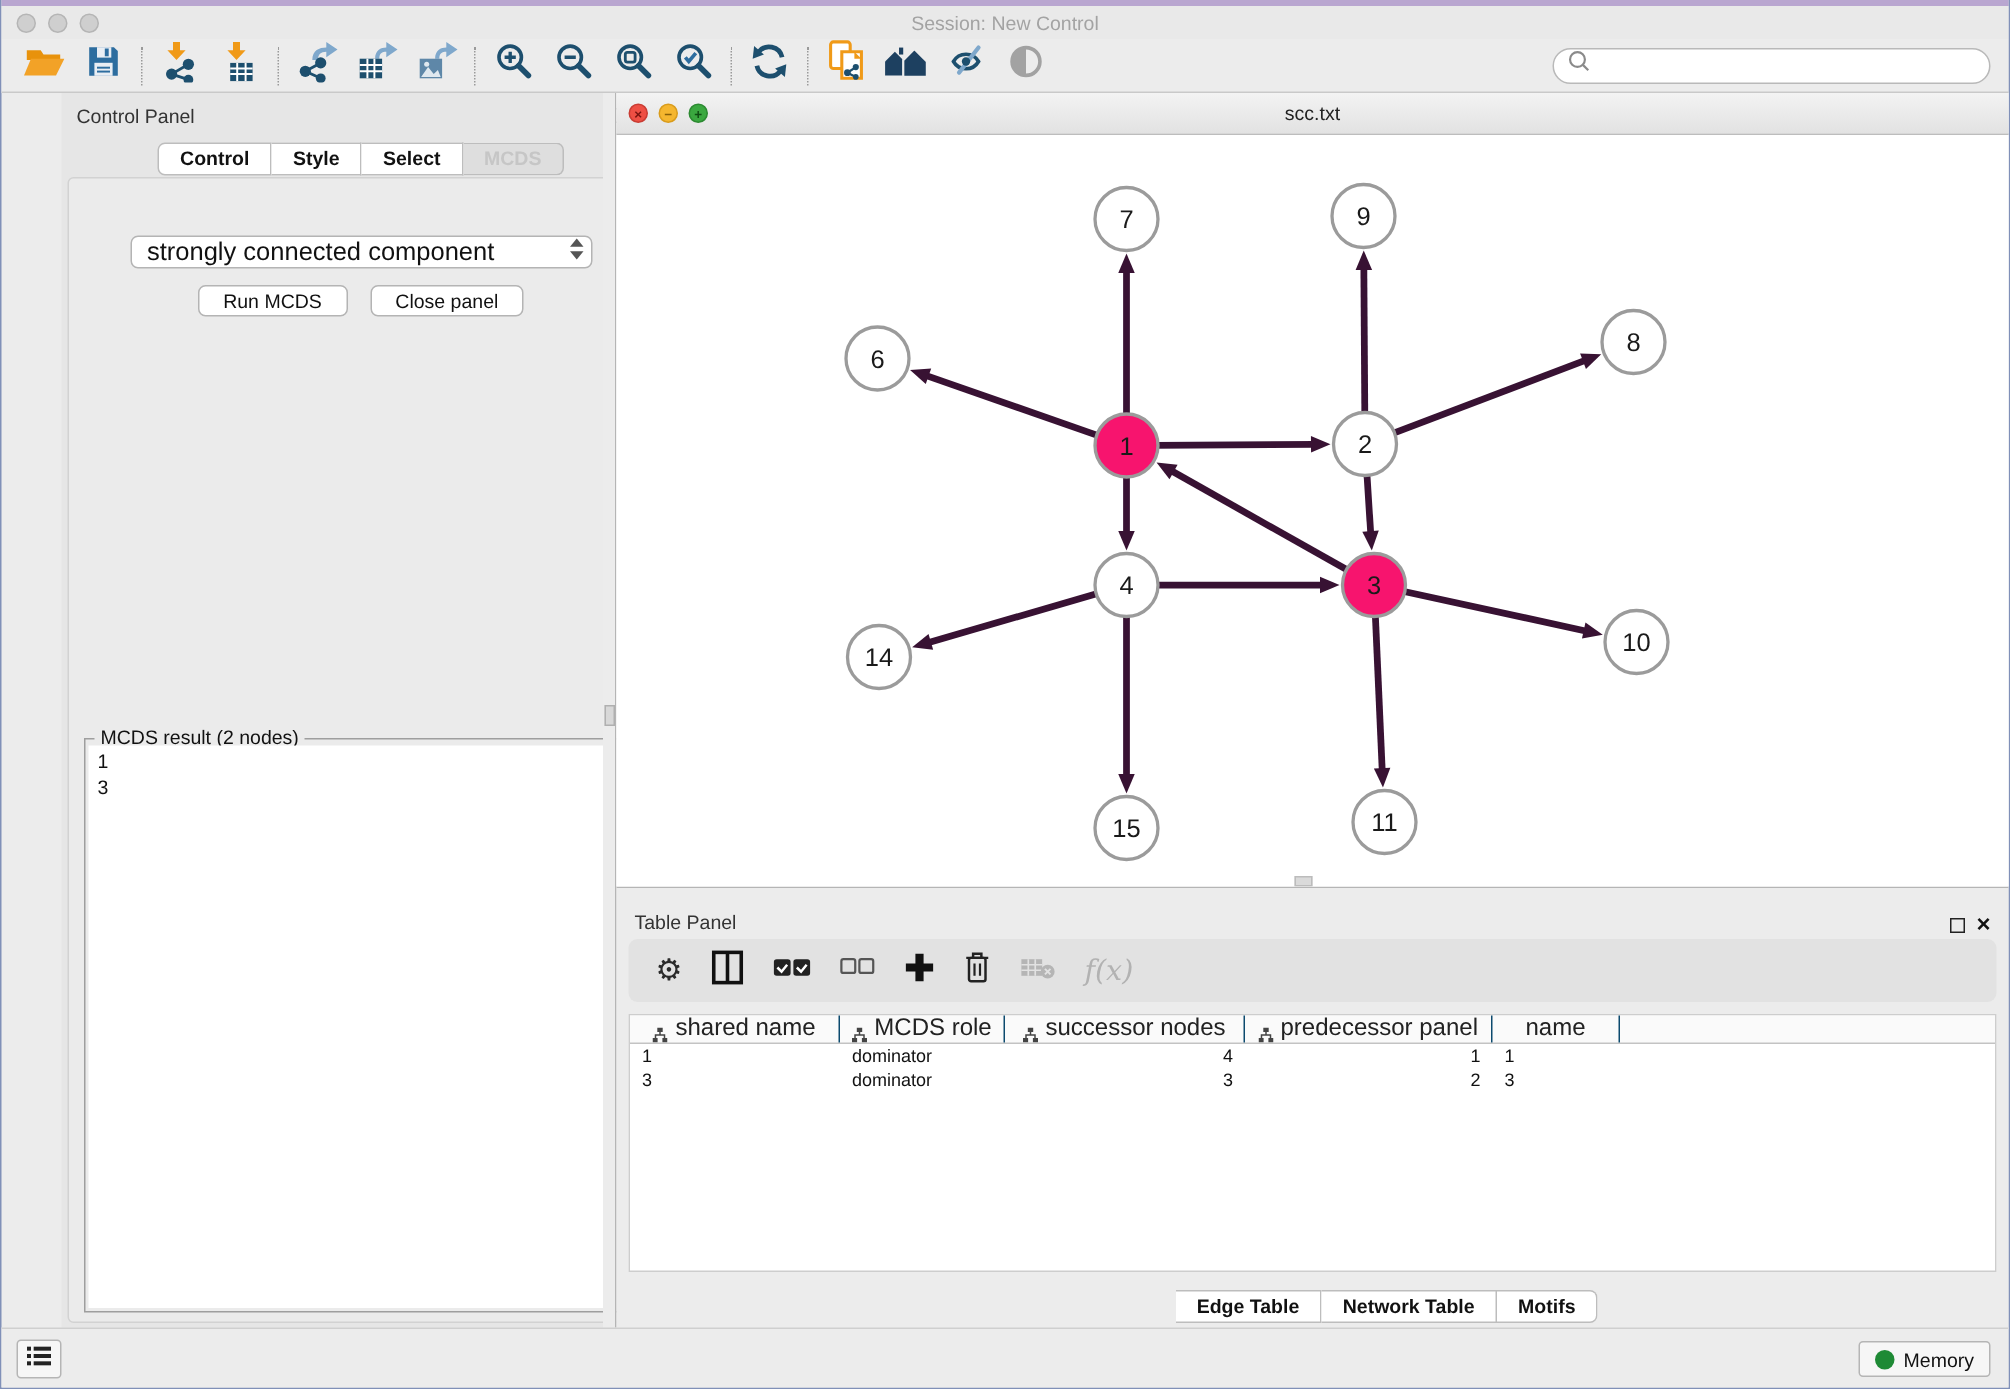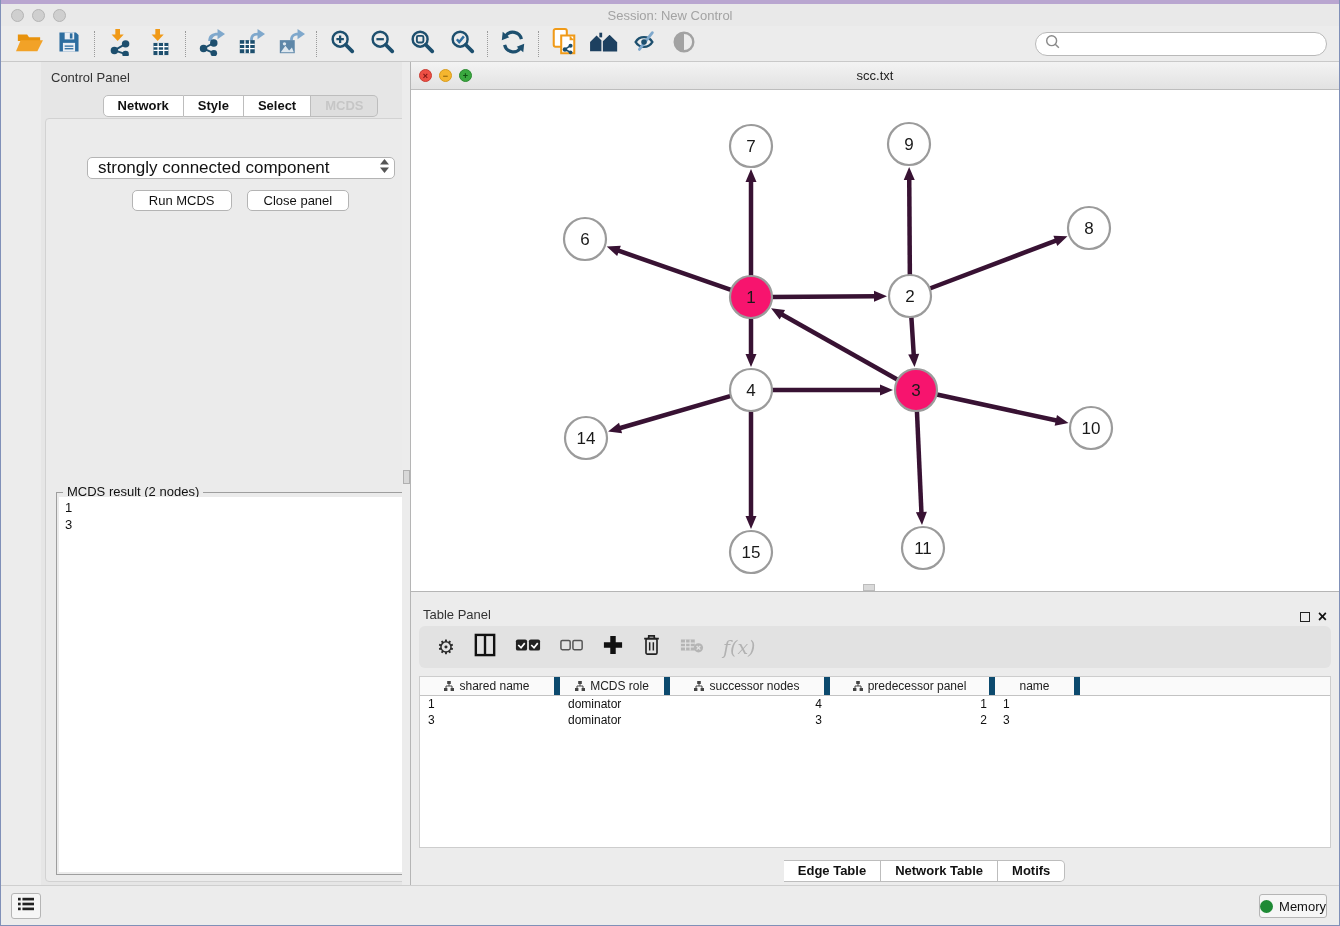--- a/index.html
+++ b/index.html
@@ -63,30 +63,30 @@
   .nw-title { position:absolute; left:0; right:0; text-align:center; font-size:13px; color:#222; }
   .nw-canvas { position:absolute; left:0; top:28px; right:0; bottom:0; background:#fff; overflow:hidden; }
   .h-thumb { position:absolute; left:452px; bottom:0; width:12px; height:7px; background:#dadada; border:1px solid #bcbcbc; }
 
   
   .table-panel { position:absolute; left:410px; top:530px; right:0; bottom:0; background:#ececec; }
   .tp-header { height:30px; display:flex; align-items:flex-end; padding:0 12px; }
   .tp-toolbar { position:absolute; left:8px; right:8px; top:34px; height:42px; background:#e2e2e2; border-radius:6px; display:flex; align-items:center; gap:19px; padding-left:18px; }
   .tp-table { position:absolute; left:8px; right:8px; top:84px; height:172px; background:#fff; border:1px solid #cdcdcd; font-size:12px; }
   .th-row { display:flex; height:19px; background:#fafafa; border-bottom:1px solid #c3c3c3; align-items:center; }
-  .th-cell { height:100%; border-right:6px solid #0c4a6e; display:flex; align-items:center; justify-content:center; gap:5px; font-size:12px; color:#222; }
+  .th-cell { height:100%; border-right:1px solid #0c4a6e; display:flex; align-items:flex-end; justify-content:center; gap:5px; font-size:16px; color:#222; }
   .td-row { display:flex; height:16px; align-items:center; }
   .td-cell { height:100%; display:flex; align-items:center; padding:0 8px; color:#111; }
   .tp-tabs { position:absolute; left:0; right:0; top:268px; display:flex; justify-content:center; }
   .tp-tabs .tab.sel { background:#d9d9d9; color:#bdbdbd;margin-top:32px; }
 
   
   .statusbar { position:absolute; left:0; bottom:0; width:100%; height:40px; background:#ececec; border-top:1px solid #cfcfcf; }
   .sb-left-btn { position:absolute; left:10px; top:7px; width:30px; height:26px; background:#f6f6f6; border:1px solid #b5b5b5; border-radius:3px; display:flex; align-items:center; justify-content:center; }
-  .memory-btn { position:absolute; right:12px; top:8px; height:24px; padding:0 0; background:#f6f6f6; border:1px solid #b5b5b5; border-radius:3px; display:flex; align-items:center; gap:6px; font-size:13px; color:#111; }
+  .memory-btn { position:absolute; right:12px; top:8px; height:24px; padding:0 10px; background:#f6f6f6; border:1px solid #b5b5b5; border-radius:3px; display:flex; align-items:center; gap:6px; font-size:13px; color:#111; }
   .mem-dot { width:13px; height:13px; border-radius:50%; background:#1e8a35; }
 
   .gear-glyph { font-size:20px; color:#2b2b2b; line-height:20px; }
   .fx-glyph { font-family:"DejaVu Serif", serif; font-style:italic; font-size:19px; color:#b2b2b2; }
 </style>
 </head>
 <body>
 
 <div id="app">
   <div class="top-strip"></div>
@@ -277,21 +277,21 @@
 
     <div class="control-panel">
       <div class="cp-header">
         <div class="panel-title">Control Panel</div>
         <div class="panel-ctrls">
           <div class="float-box"></div>
           <div class="close-x">×</div>
         </div>
       </div>
       <div class="cp-tabs">
-        <div class="tab">Network</div>
+        <div class="tab">Control</div>
         <div class="tab">Style</div>
         <div class="tab">Select</div>
         <div class="tab sel">MCDS</div>
       </div>
       <div class="cp-body">
         <div class="criterion">
           <span>strongly connected component</span>
           <span class="spacer"></span>
           <span>
             <svg width="11" height="16" viewBox="0 0 11 16">

